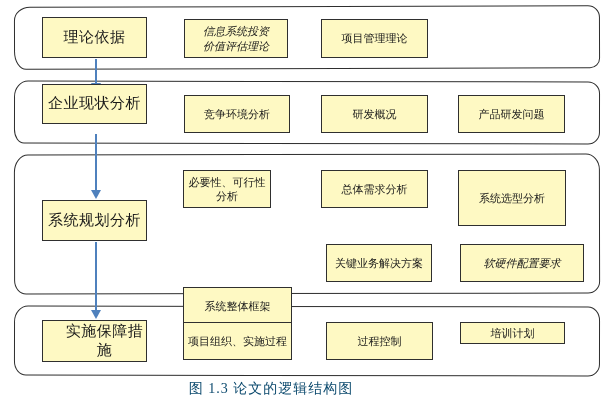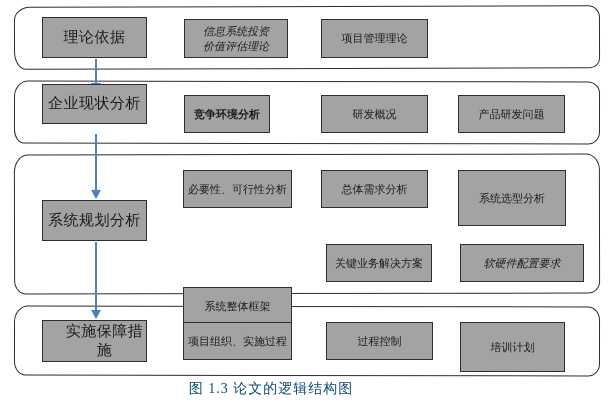--- a/index.html
+++ b/index.html
@@ -26,21 +26,21 @@
     box-sizing: border-box;
   }
   .section.s1 { top: 6px;  height: 63px;  border-radius: 16px 12px 10px 12px / 14px 12px 10px 18px; transform: rotate(-0.15deg); }
   .section.s2 { top: 81px; height: 63px;  border-radius: 14px 12px 12px 10px / 16px 12px 12px 14px; transform: rotate(0.1deg); }
   .section.s3 { top: 154px; height: 140px; border-radius: 14px 14px 12px 12px / 18px 16px 12px 14px; transform: rotate(-0.1deg); }
   .section.s4 { top: 306px; height: 70px;  border-radius: 14px 12px 12px 12px / 16px 14px 12px 14px; transform: rotate(0.1deg); }
 
   .box {
     position: absolute;
     box-sizing: border-box;
-    background: #a3a3a3;
+    background: #fef9c3;
     border: 1.4px solid #2f2f2f;
     display: flex;
     flex-direction: column;
     align-items: center;
     justify-content: center;
     text-align: center;
     line-height: 1.3;
   }
   .label-box {
     border-width: 1.7px;
@@ -54,34 +54,34 @@
   
   .lb1 { left: 42px; top: 17px;  width: 105px; height: 41px; }
   .lb2 { left: 42px; top: 84px;  width: 105px; height: 40px; }
   .lb3 { left: 42px; top: 200px; width: 105px; height: 41px; }
   .lb4 { left: 42px; top: 320px; width: 105px; height: 42px; padding-left: 20px; }
 
   
   .r1c1 { left: 184px; top: 19px;  width: 104px; height: 39px; font-style: italic; }
   .r1c2 { left: 321px; top: 19px;  width: 107px; height: 39px; }
 
-  .r2c1 { left: 184px; top: 95px;  width: 86px; height: 38px; font-weight: bold; }
+  .r2c1 { left: 184px; top: 95px;  width: 106px; height: 38px; }
   .r2c2 { left: 321px; top: 95px;  width: 107px; height: 38px; }
   .r2c3 { left: 458px; top: 95px;  width: 107px; height: 38px; }
 
-  .r3c1 { left: 183px; top: 170px; width: 109px; height: 38px; }
+  .r3c1 { left: 183px; top: 170px; width: 88px; height: 38px; }
   .r3c2 { left: 321px; top: 170px; width: 107px; height: 38px; }
   .r3c3 { left: 458px; top: 170px; width: 108px; height: 56px; }
   .r4c1 { left: 183px; top: 245px; width: 109px; height: 38px; margin-top: 42px; }
   .r4c2 { left: 326px; top: 244px; width: 106px; height: 38px; }
   .r4c3 { left: 460px; top: 244px; width: 124px; height: 38px; font-style: italic; }
 
   .r5c1 { left: 183px; top: 322px; width: 109px; height: 38px; }
   .r5c2 { left: 326px; top: 322px; width: 107px; height: 38px; }
-  .r5c3 { left: 460px; top: 322px; width: 105px; height: 50px; }
+  .r5c3 { left: 460px; top: 322px; width: 105px; height: 22px; }
 
   
   .arrow {
     position: absolute;
     width: 2px;
     background: #4f81bd;
   }
   .arrow::after {
     content: "";
     position: absolute;

